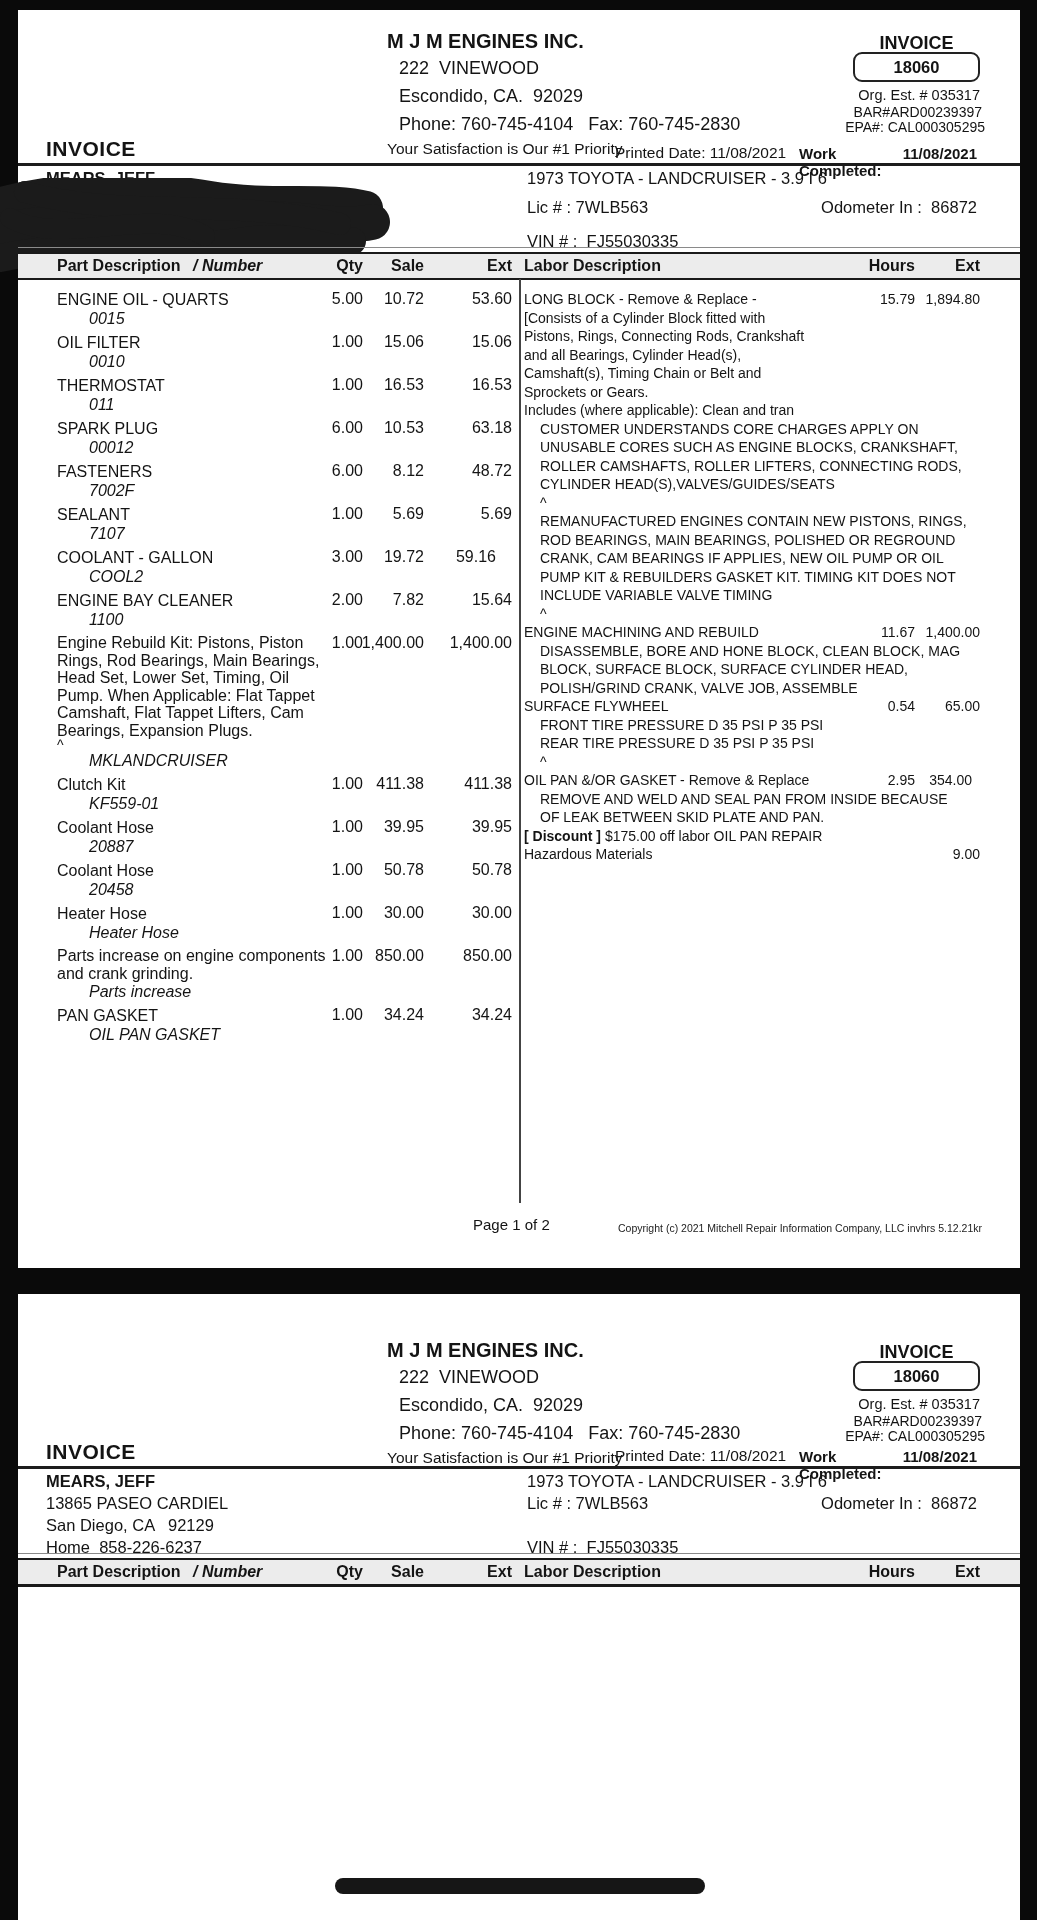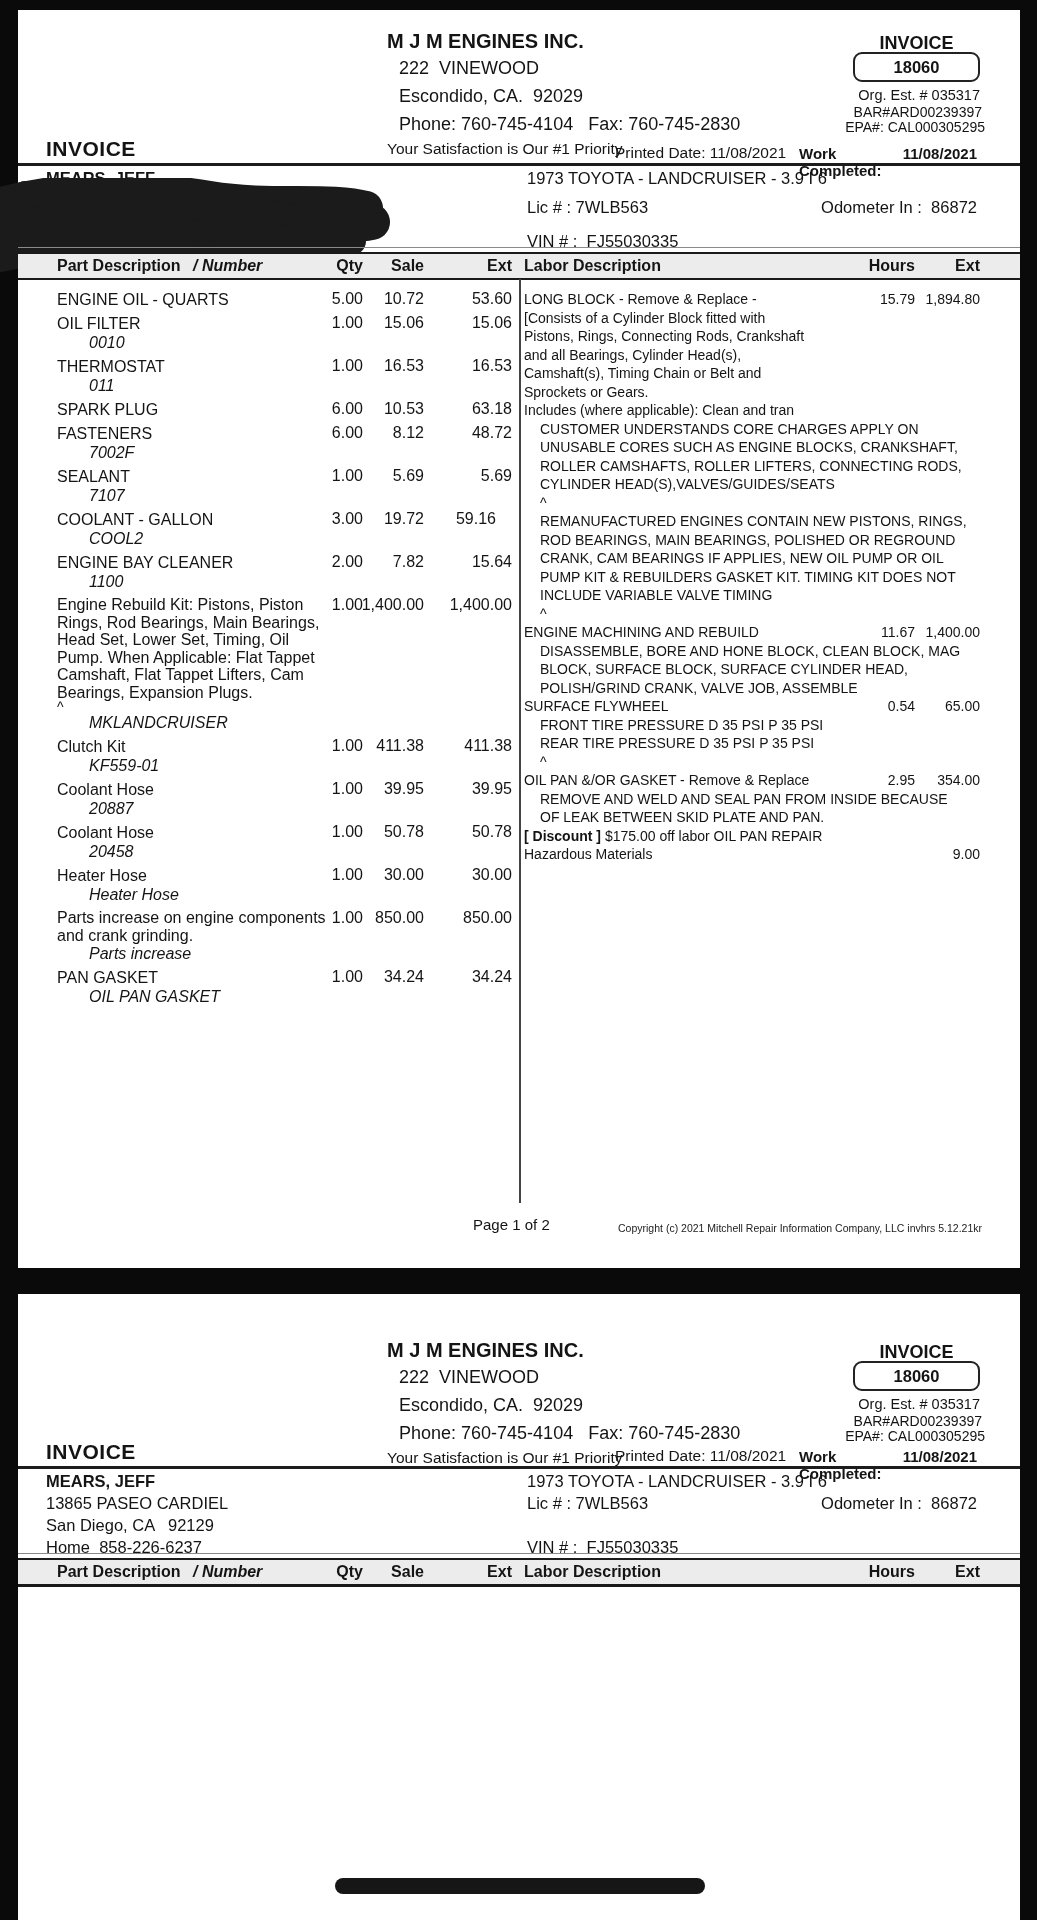--- a/index.html
+++ b/index.html
@@ -110,40 +110,42 @@
   </div>
 
   <div class="abs divider" style="left:501px;top:269px;height:924px"></div>
 
   <div class="abs parts" style="top:280px" id="parts-rows">
       <div class="part-row">
         <div class="part-desc">ENGINE OIL - QUARTS</div>
         <span class="pnum" style="right: 149px;">5.00</span>
         <span class="pnum" style="right: 88px;">10.72</span>
         <span class="pnum" style="right: 0px;">53.60</span>
+        <div class="part-number">0015</div>
       </div>
       <div class="part-row">
         <div class="part-desc">OIL FILTER</div>
         <span class="pnum" style="right: 149px;">1.00</span>
         <span class="pnum" style="right: 88px;">15.06</span>
         <span class="pnum" style="right: 0px;">15.06</span>
         <div class="part-number">0010</div>
       </div>
       <div class="part-row">
         <div class="part-desc">THERMOSTAT</div>
         <span class="pnum" style="right: 149px;">1.00</span>
         <span class="pnum" style="right: 88px;">16.53</span>
         <span class="pnum" style="right: 0px;">16.53</span>
         <div class="part-number">011</div>
       </div>
       <div class="part-row">
         <div class="part-desc">SPARK PLUG</div>
         <span class="pnum" style="right: 149px;">6.00</span>
         <span class="pnum" style="right: 88px;">10.53</span>
         <span class="pnum" style="right: 0px;">63.18</span>
+        <div class="part-number">00012</div>
       </div>
       <div class="part-row">
         <div class="part-desc">FASTENERS</div>
         <span class="pnum" style="right: 149px;">6.00</span>
         <span class="pnum" style="right: 88px;">8.12</span>
         <span class="pnum" style="right: 0px;">48.72</span>
         <div class="part-number">7002F</div>
       </div>
       <div class="part-row">
         <div class="part-desc">SEALANT</div>
@@ -250,21 +252,21 @@
 BLOCK, SURFACE BLOCK, SURFACE CYLINDER HEAD,
 POLISH/GRIND CRANK, VALVE JOB, ASSEMBLE</div>
       </div>
       <div class="labor-block">
         <div class="labor-title">SURFACE FLYWHEEL<span class="lnum" style="right: 69px; text-align: center;">0.54</span><span class="lnum" style="right: 4px;">65.00</span></div>
         <div class="labor-sec indent">FRONT TIRE PRESSURE D 35 PSI P 35 PSI
 REAR TIRE PRESSURE   D 35 PSI P 35 PSI
 ^</div>
       </div>
       <div class="labor-block">
-        <div class="labor-title">OIL PAN &amp;/OR GASKET - Remove &amp; Replace<span class="lnum" style="right: 69px;">2.95</span><span class="lnum" style="right: 4px;">354.00</span></div>
+        <div class="labor-title">OIL PAN &amp;/OR GASKET - Remove &amp; Replace<span class="lnum" style="right: 69px;">2.95</span><span class="lnum" style="right: 12px;">354.00</span></div>
         <div class="labor-sec indent">REMOVE AND WELD AND SEAL PAN FROM INSIDE BECAUSE
 OF LEAK BETWEEN SKID PLATE AND PAN.</div>
         <div class="labor-sec"><span class="b">[ Discount ]</span><span> $175.00 off labor OIL PAN REPAIR</span></div>
       </div>
       <div class="labor-block">
         <div class="labor-title">Hazardous Materials<span class="lnum" style="right: 4px;">9.00</span></div>
       </div>
     </div>
 
   <div class="abs footer-page" style="left:455px;top:1206px">Page 1 of 2</div>

